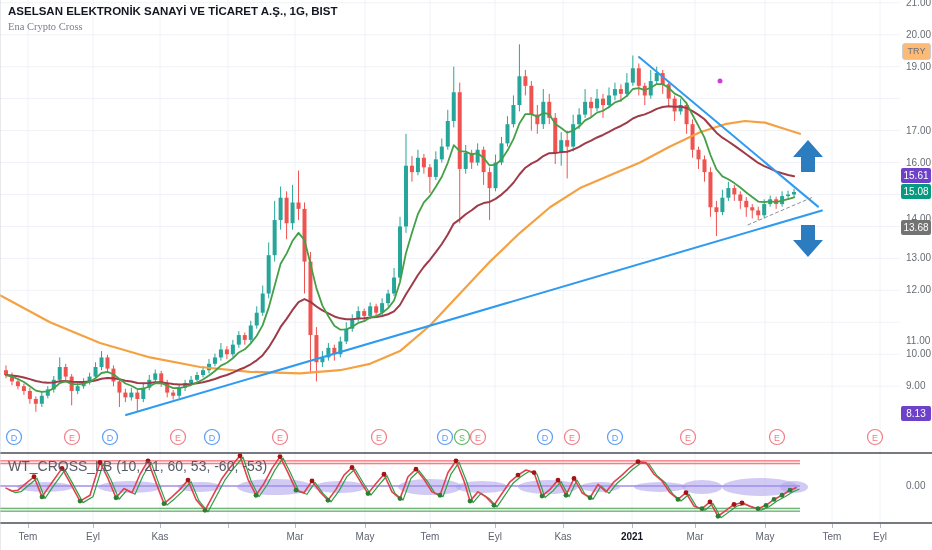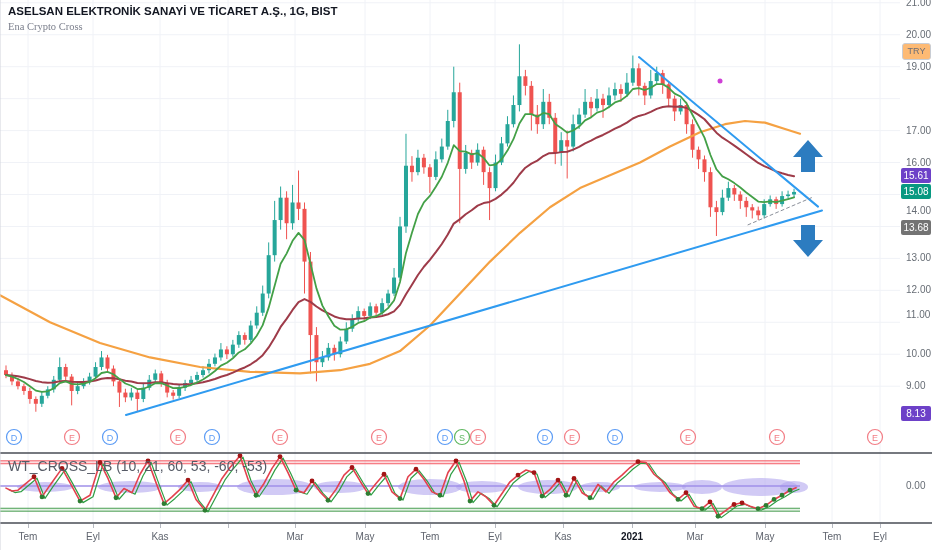--- a/index.html
+++ b/index.html
@@ -478,24 +478,24 @@
     <div class="subtitle">Ena Crypto Cross</div>
     <div class="wtlabel">WT_CROSS_LB (10, 21, 60, 53, -60, -53)</div>
     <div class="trychip">TRY</div>
     <div id="price-axis">
         <div class="ptick" style="top: -3.2105px;">21.00</div>
         <div class="ptick" style="top: 28.7395px;">20.00</div>
         <div class="ptick" style="top: 60.6895px;">19.00</div>
         <div class="ptick" style="top: 92.6395px; margin-left: 46px;">18.00</div>
         <div class="ptick" style="top: 124.589px;">17.00</div>
         <div class="ptick" style="top: 156.539px;">16.00</div>
-        <div class="ptick" style="top: 205px;">14.00</div>
+        <div class="ptick" style="top: 213px;">14.00</div>
         <div class="ptick" style="top: 252.389px;">13.00</div>
         <div class="ptick" style="top: 284.339px;">12.00</div>
-        <div class="ptick" style="top: 309px;">11.00</div>
+        <div class="ptick" style="top: 335px;">11.00</div>
         <div class="ptick" style="top: 348.239px;">10.00</div>
         <div class="ptick" style="top: 380.189px;">9.00</div>
         <div class="ptick" style="top: 480px;">0.00</div>
         <div class="pbadge" style="top: 167.5px; background: rgb(109, 65, 200);">15.61</div>
         <div class="pbadge" style="top: 184.433px; background: rgb(8, 153, 129);">15.08</div>
         <div class="pbadge" style="top: 220px; background: #737373;">13.68</div>
         <div class="pbadge" style="top: 406.486px; background: rgb(109, 65, 200);">8.13</div>
       </div>
     <div id="time-axis">
         <div class="tmark" style="left: 28px;"></div>

